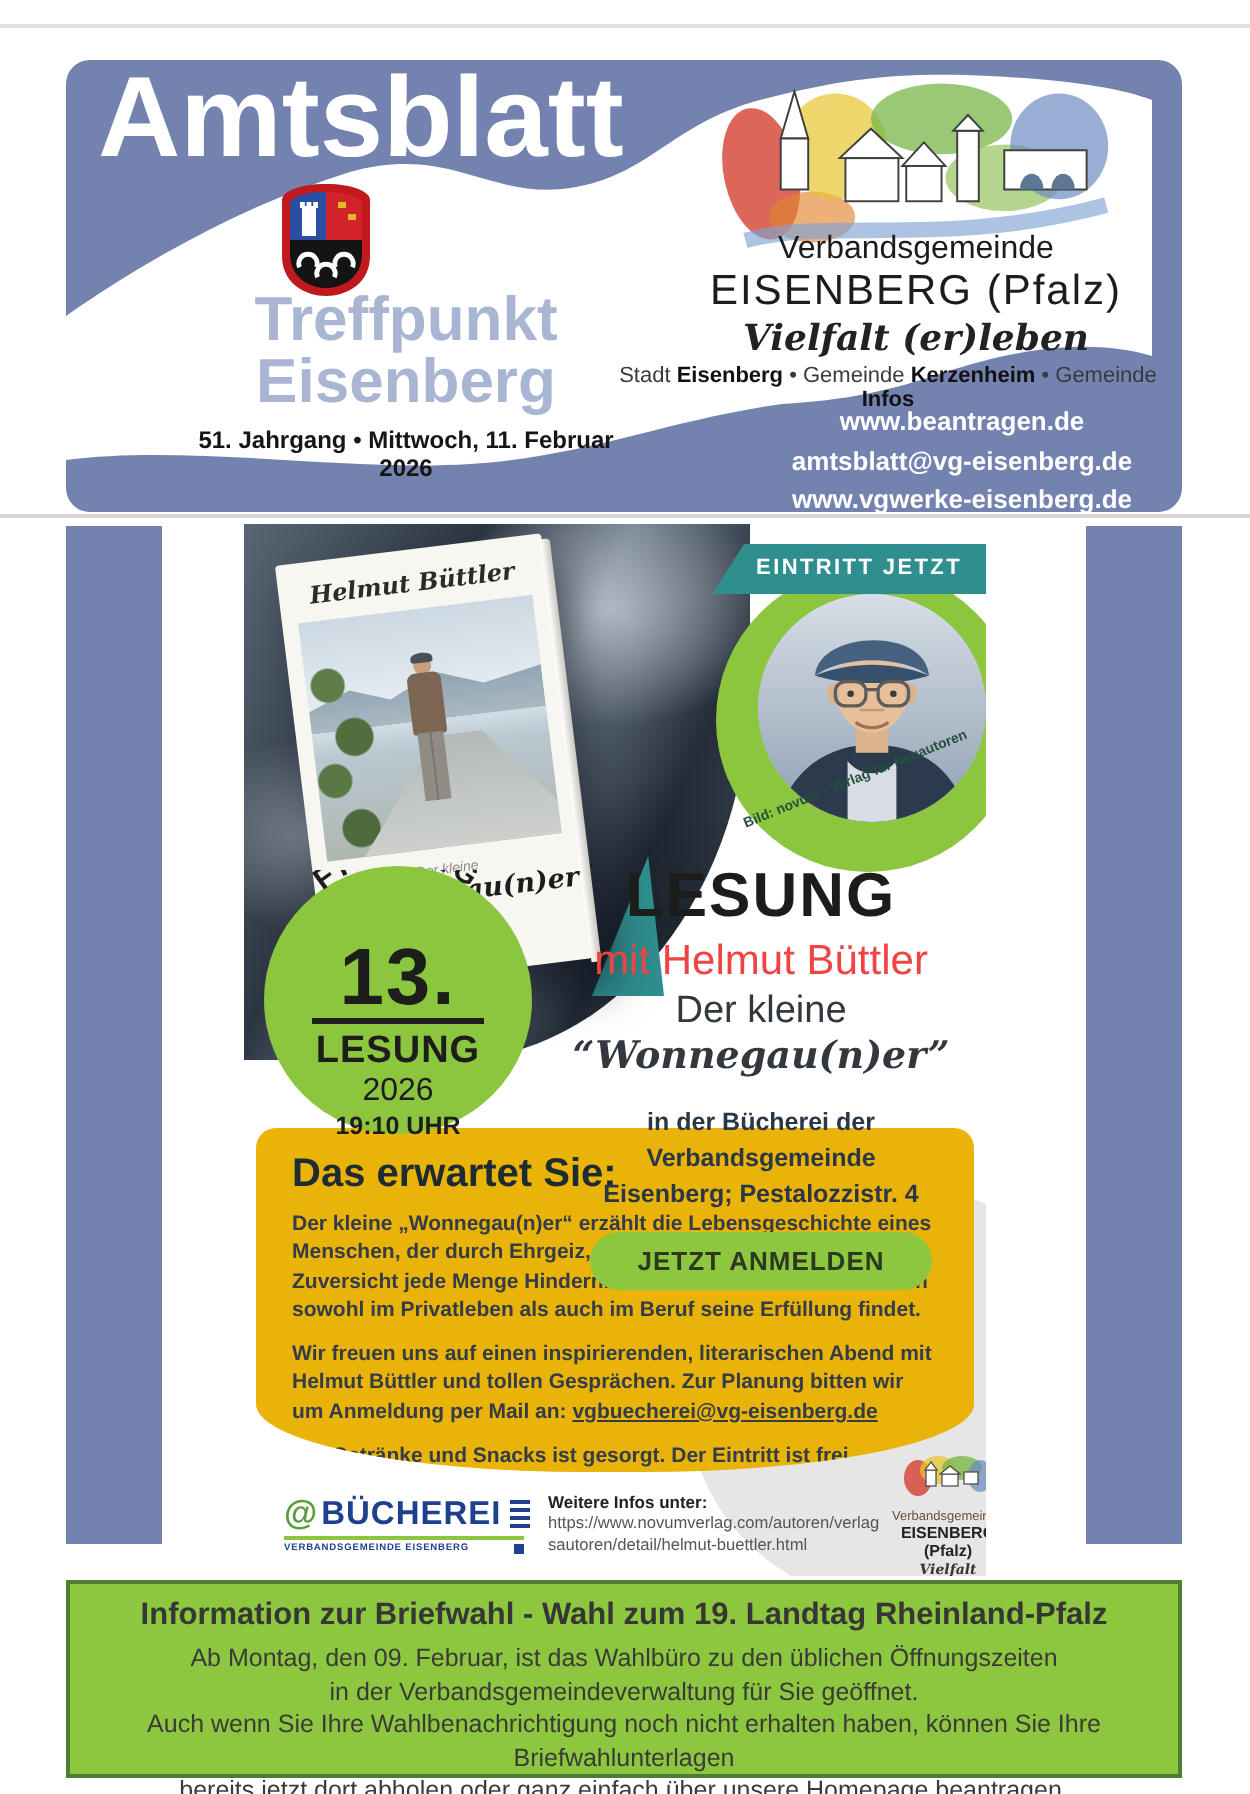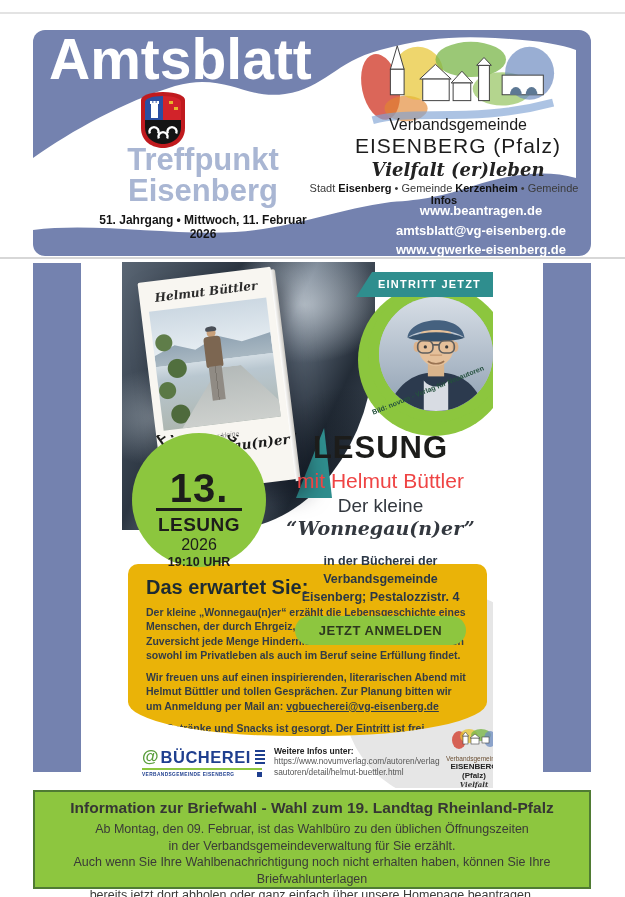--- a/index.html
+++ b/index.html
@@ -379,16 +379,16 @@
       <div class="m1">Verbandsgemeinde</div>
       <div class="m2">EISENBERG (Pfalz)</div>
       <div class="m3">Vielfalt (er)leben</div>
     </div>
   </div>
 </div>
 
 <div class="abs notice">
   <div class="notice-title">Information zur Briefwahl - Wahl zum 19. Landtag Rheinland-Pfalz</div>
   <div class="notice-line">Ab Montag, den 09. Februar, ist das Wahlbüro zu den üblichen Öffnungszeiten</div>
-  <div class="notice-line">in der Verbandsgemeindeverwaltung für Sie erzählt.</div>
+  <div class="notice-line">in der Verbandsgemeindeverwaltung für Sie geöffnet.</div>
   <div class="notice-line">Auch wenn Sie Ihre Wahlbenachrichtigung noch nicht erhalten haben, können Sie Ihre Briefwahlunterlagen</div>
   <div class="notice-line">bereits jetzt dort abholen oder ganz einfach über unsere Homepage beantragen.</div>
 </div>
 
 </body></html>

